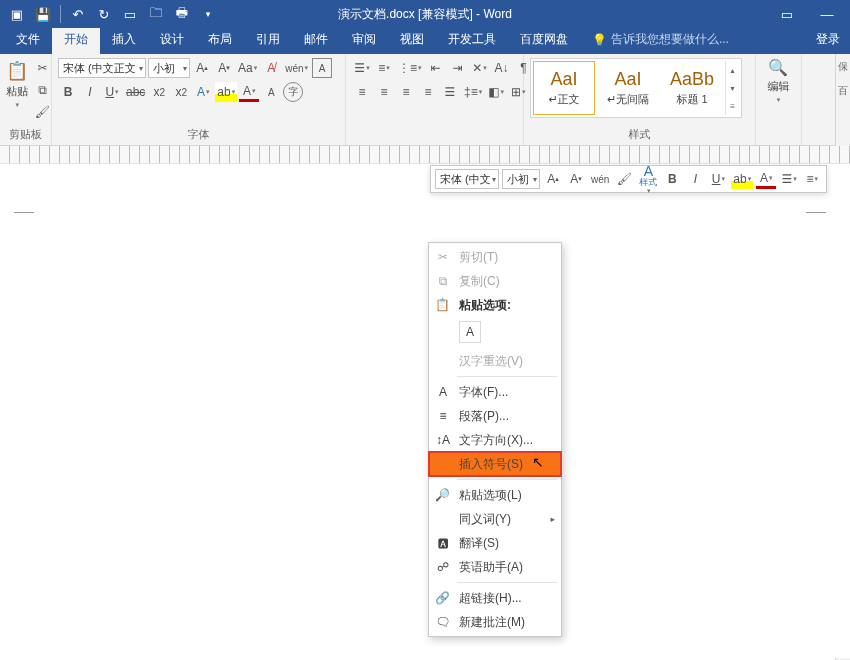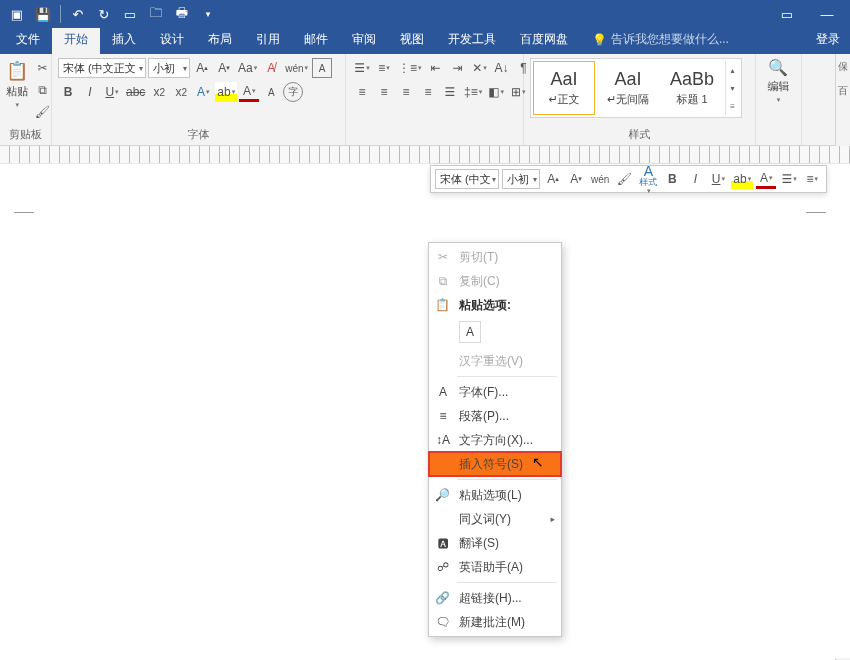--- a/index.html
+++ b/index.html
@@ -32,21 +32,21 @@
   .dd::after{content:"▾"; font-size:7px; margin-left:1px; color:#777;}
   .sel { height:20px; border:1px solid #c5c5c5; background:#fff; font-size:11px; padding:0 0 0 4px; display:flex;align-items:center; position:relative; color:#333; overflow:hidden; white-space:nowrap;}
   .sel::after{content:"▾"; position:absolute; right:2px; font-size:8px; color:#666;}
   .big-paste{ width:34px; display:flex; flex-direction:column; align-items:center; justify-content:flex-start; gap:2px; padding-top:2px;}
   .big-paste .icon{ font-size:18px;}
 
   
   .style-gal{ display:flex; gap:2px; border:1px solid #d4d4d4; padding:2px; background:#fff; height:60px; align-items:stretch; overflow:hidden;}
   .style-item{ width:62px; border:1px solid transparent; display:flex; flex-direction:column; align-items:center; justify-content:center; }
   .style-item.sel-item{border:1px solid #f0b429; background:#fff;}
-  .style-prev{ font-size:18px; color:#404040; font-weight:400; }
+  .style-prev{ font-size:18px; color:#a16207; font-weight:400; }
   .style-name{ font-size:11px; color:#444; margin-top:2px;}
   .style-scroll{ width:14px; display:flex; flex-direction:column; border-left:1px solid #e1e1e1;}
   .style-scroll div{ flex:1; display:flex;align-items:center;justify-content:center;font-size:8px;color:#666;}
 
   .edit-group .col{ align-items:center;}
   .edit-ico{ font-size:16px;}
 
   
   .ruler{ height:18px; background:#f8f8f8; border-bottom:1px solid #e6e6e6; position:relative; font-size:9px; color:#666; overflow:hidden;}
   .ruler-inner{ position:absolute; left:0; right:0; top:0; bottom:0; background:
@@ -86,20 +86,21 @@
     <div class="qat-btn">▣</div>
     <div class="qat-btn">💾</div>
     <div class="qat-sep"></div>
     <div class="qat-btn">↶</div>
     <div class="qat-btn">↻</div>
     <div class="qat-btn">▭</div>
     <div class="qat-btn">🗀</div>
     <div class="qat-btn">🖶</div>
     <div class="qat-btn" style="font-size:9px">▾</div>
   </div>
+  <div class="title-center">演示文档.docx [兼容模式] - Word</div>
   <div class="title-right">
     <div class="win-btn">▭</div>
     <div class="win-btn">—</div>
   </div>
 </div>
 
 <div class="tabstrip">
   <div class="tab">文件</div>
   <div class="tab active">开始</div>
   <div class="tab">插入</div>

